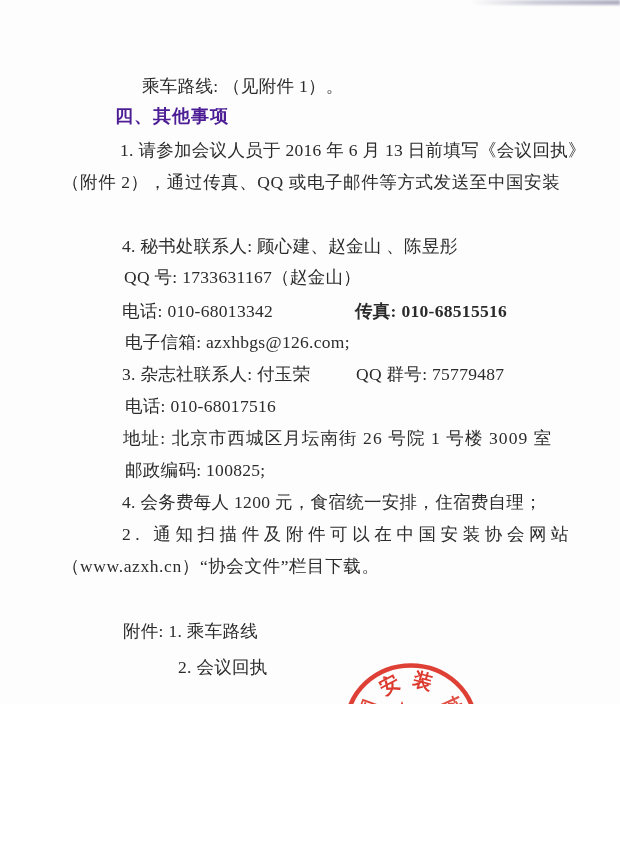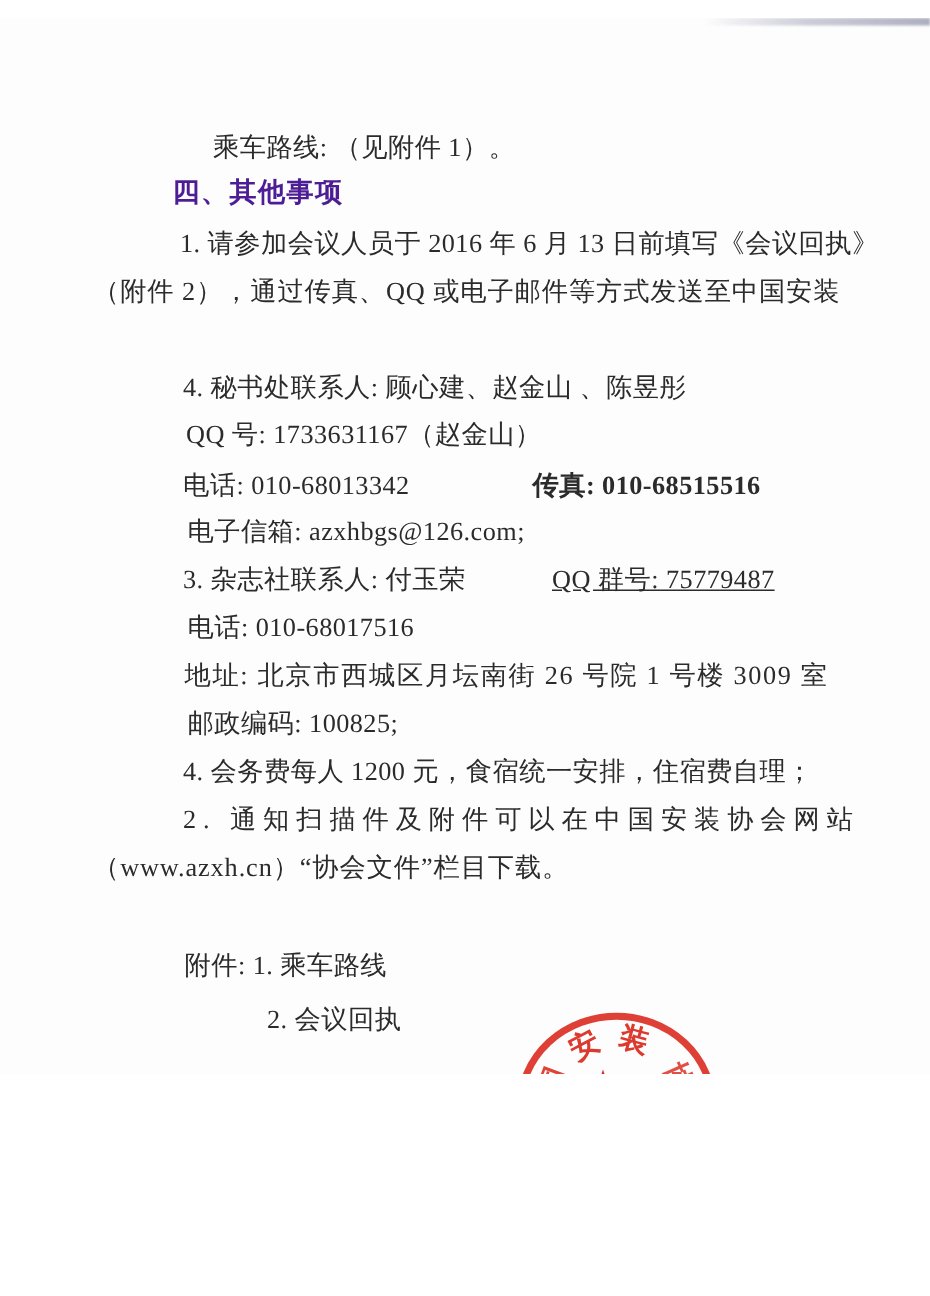--- a/index.html
+++ b/index.html
@@ -4,21 +4,20 @@
 <style>
   html, body { margin:0; padding:0; background:#ffffff; }
   .page {
     position: relative;
     width: 620px;
     height: 704px;
     background: #fdfdfd;
     overflow: hidden;
     font-family: "Liberation Serif", "DejaVu Serif", serif;
     color: #2b2b2b;
-    margin-top: 12px;
   }
   .line {
     position: absolute;
     font-size: 17.5px;
     line-height: 21px;
     white-space: nowrap;
     letter-spacing: 0.3px;
   }
   .heading {
     font-family: "Liberation Sans", "DejaVu Sans", sans-serif;
@@ -70,21 +69,21 @@
 
   <div class="line" style="left:122px; top:236px;">4. 秘书处联系人: 顾心建、赵金山 、陈昱彤</div>
   <div class="line" style="left:124px; top:267px;">QQ 号: 1733631167（赵金山）</div>
 
   <div class="line" style="left:122px; top:301px;">电话: 010-68013342</div>
   <div class="line" style="left:355px; top:301px;font-weight:bold;">传真: 010-68515516</div>
 
   <div class="line" style="left:125px; top:332px;">电子信箱: azxhbgs@126.com;</div>
 
   <div class="line" style="left:122px; top:364px;">3. 杂志社联系人: 付玉荣</div>
-  <div class="line" style="left:368px; top:364px;text-decoration:underline;">QQ 群号: 75779487</div>
+  <div class="line" style="left:356px; top:364px;">QQ 群号: 75779487</div>
 
   <div class="line" style="left:125px; top:396px;">电话: 010-68017516</div>
 
   <div class="line ls-addr" style="left:123px; top:428px;">地址: 北京市西城区月坛南街 26 号院 1 号楼 3009 室</div>
 
   <div class="line" style="left:125px; top:460px;">邮政编码: 100825;</div>
 
   <div class="line" style="left:122px; top:492px;">4. 会务费每人 1200 元，食宿统一安排，住宿费自理；</div>
 
   <div class="line ls-wide" style="left:122px; top:524px;">2. 通知扫描件及附件可以在中国安装协会网站</div>

